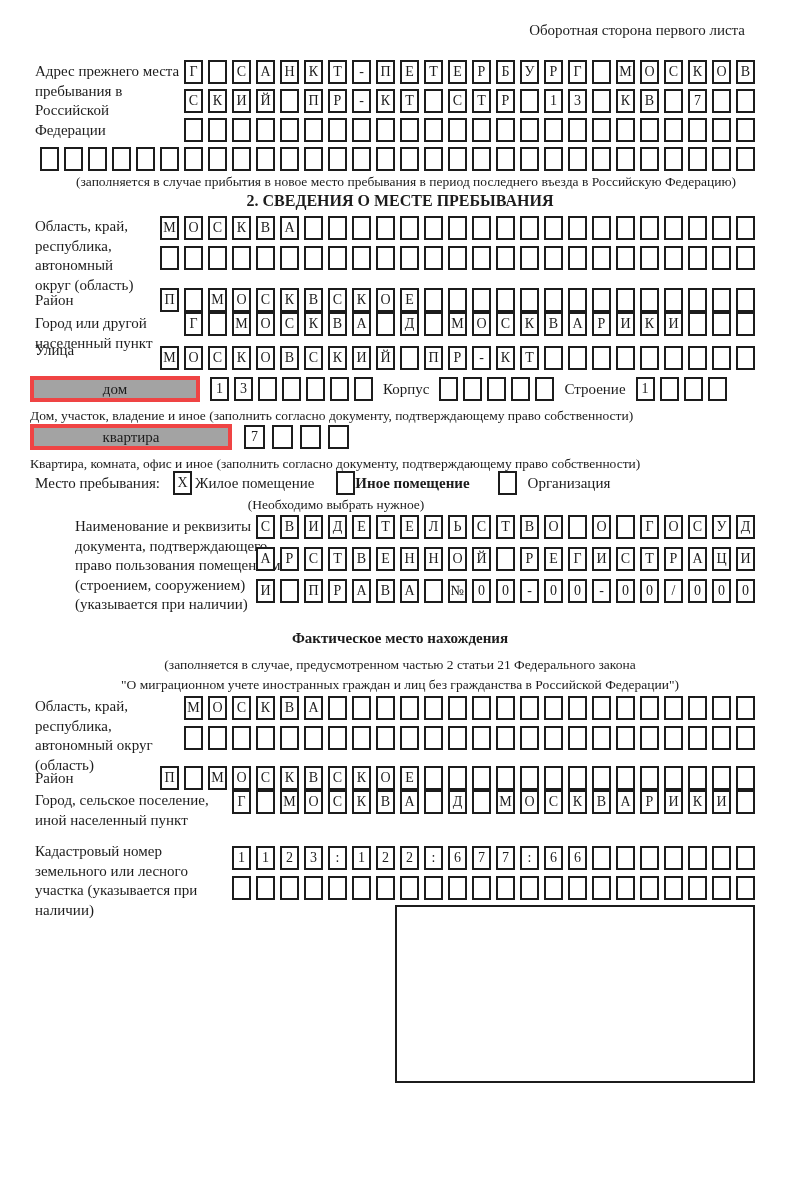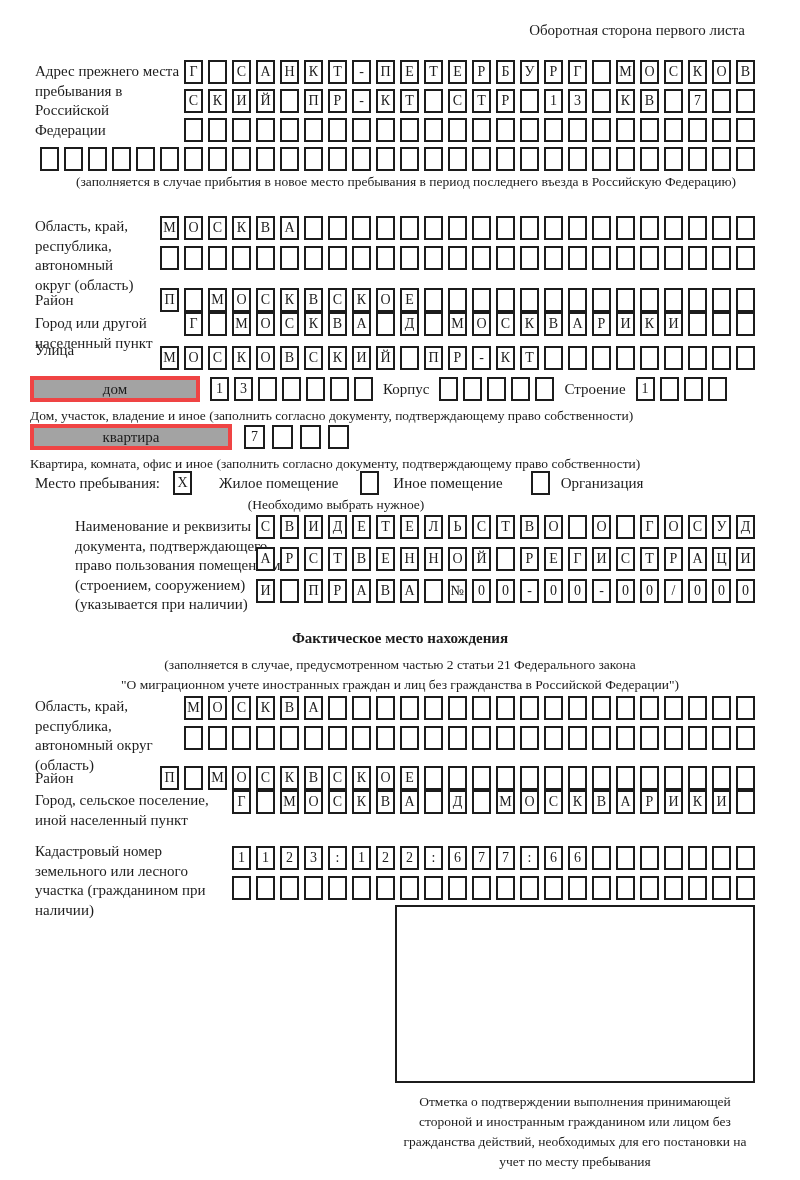--- a/index.html
+++ b/index.html
@@ -146,20 +146,21 @@
       <span class="cell"></span>
       <span class="cell"></span>
       <span class="cell"></span>
       <span class="cell"></span>
       <span class="cell"></span>
       <span class="cell"></span>
       <span class="cell"></span>
     </div>
   <div class="note center" style="top:172px;padding-left:6px;">(заполняется в случае прибытия в новое место пребывания в период последнего въезда в Российскую Федерацию)</div>
 
+  <div class="h2" style="top:192px;">2. СВЕДЕНИЯ О МЕСТЕ ПРЕБЫВАНИЯ</div>
 
   <div class="lbl" style="left:35px;top:217px;width:112px;">Область, край, республика, автономный округ (область)</div>
   <div class="boxrow" style="top:216px;right:45px;">
       <span class="cell">М</span>
       <span class="cell">О</span>
       <span class="cell">С</span>
       <span class="cell">К</span>
       <span class="cell">В</span>
       <span class="cell">А</span>
       <span class="cell"></span>
@@ -332,23 +333,23 @@
         <span class="cell"></span>
         <span class="cell"></span>
         <span class="cell"></span>
       </span>
   </div>
   <div class="note" style="left:30px;top:454px;">Квартира, комната, офис и иное (заполнить согласно документу, подтверждающему право собственности)</div>
 
   <div class="inline-row" style="left:35px;top:472px;">
     <span class="opt">Место пребывания:</span>
     <span class="cell cb" style="margin-left:13px;">X</span>
-    <span class="opt" style="margin-left:27px;">Жилое помещение</span>
+    <span class="opt" style="margin-left:3px;">Жилое помещение</span>
     <span class="cell cb" style="margin-left:22px;"></span>
-    <span class="opt" style="margin-left:14px;">Иное помещение</span>
+    <span class="opt" style="font-weight:bold;">Иное помещение</span>
     <span class="cell cb" style="margin-left:28px;"></span>
     <span class="opt" style="margin-left:11px;">Организация</span>
   </div>
   <div class="note" style="left:36px;top:495px;width:600px;text-align:center;">(Необходимо выбрать нужное)</div>
 
   <div class="lbl" style="left:35px;top:517px;width:208px;margin-left:40px;">Наименование и реквизиты документа, подтверждающего право пользования помещением (строением, сооружением) (указывается при наличии)</div>
   <div class="boxrow" style="top:515px;right:45px;">
       <span class="cell">С</span>
       <span class="cell">В</span>
       <span class="cell">И</span>
@@ -524,21 +525,21 @@
       <span class="cell">К</span>
       <span class="cell">В</span>
       <span class="cell">А</span>
       <span class="cell">Р</span>
       <span class="cell">И</span>
       <span class="cell">К</span>
       <span class="cell">И</span>
       <span class="cell"></span>
     </div>
 
-  <div class="lbl" style="left:35px;top:842px;width:195px;">Кадастровый номер земельного или лесного участка (гражданином при наличии)</div>
+  <div class="lbl" style="left:35px;top:842px;width:195px;">Кадастровый номер земельного или лесного участка (указывается при наличии)</div>
   <div class="boxrow" style="top:846px;right:45px;">
       <span class="cell">1</span>
       <span class="cell">1</span>
       <span class="cell">2</span>
       <span class="cell">3</span>
       <span class="cell">:</span>
       <span class="cell">1</span>
       <span class="cell">2</span>
       <span class="cell">2</span>
       <span class="cell">:</span>
@@ -575,15 +576,14 @@
       <span class="cell"></span>
       <span class="cell"></span>
       <span class="cell"></span>
       <span class="cell"></span>
       <span class="cell"></span>
       <span class="cell"></span>
       <span class="cell"></span>
     </div>
 
   <div class="stamp-box" style="left:395px;top:905px;width:360px;height:178px;"></div>
-  <div class="note" style="left:395px;top:1092px;width:360px;text-align:center;line-height:20px;font-size:13.5px;">Отметка о подтверждении выполнения принимающей стороной и иностранным гражданином или лицом без гражданства действий, необходимых для его постановки на учет по месту пребывания</div>
 
 </div>
 
 </body></html>

